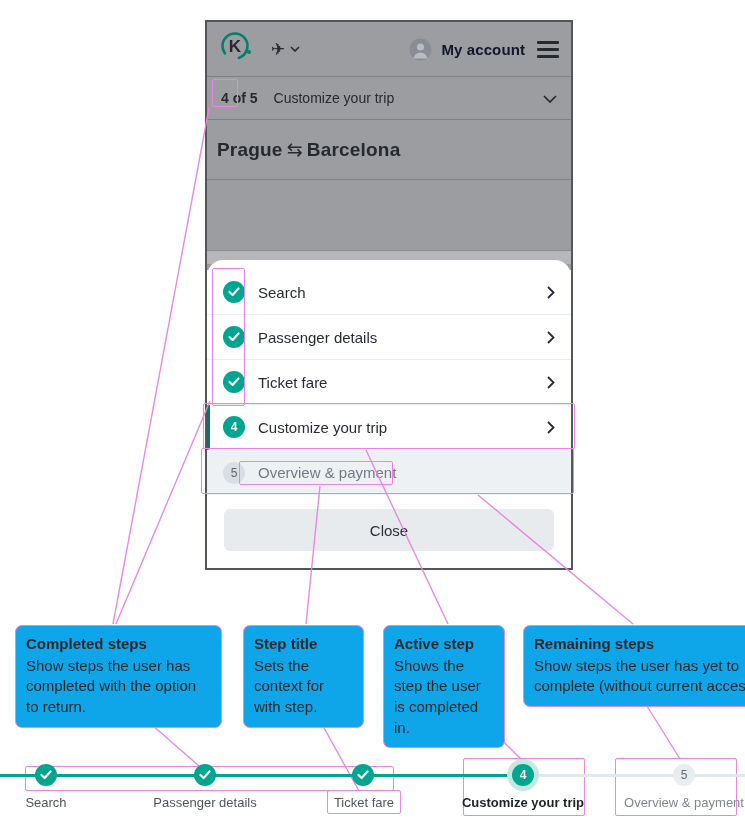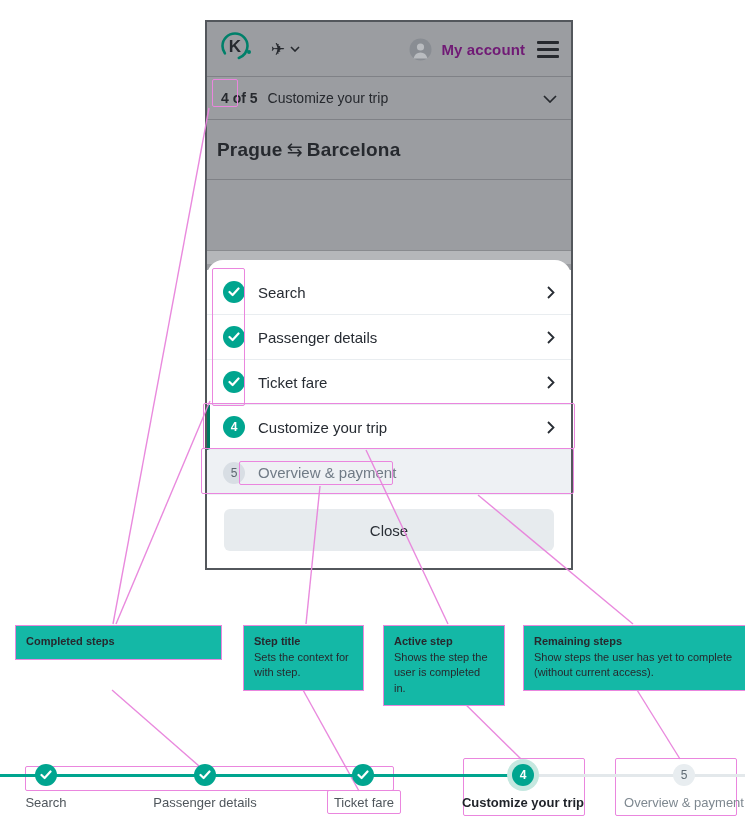--- a/index.html
+++ b/index.html
@@ -12,25 +12,25 @@
            border:2px solid #53575c; background:#9b9da1; overflow:hidden; }
   .ph-header { position:relative; height:55px; display:flex; align-items:center;
                padding:0 12px; border-bottom:1px solid rgba(55,58,63,.28); }
   .logo-wrap { width:38px; height:38px; position:relative; flex:0 0 auto; }
   .logo-wrap svg { display:block; }
   .logo-k { position:absolute; left:0; top:7px; width:32px; text-align:center;
             font-size:17px; font-weight:700; color:#26292e; }
   .plane-sel { display:flex; align-items:center; gap:5px; margin-left:14px; }
   .plane-glyph { font-size:17px; color:#26292e; }
   .hd-right { margin-left:auto; display:flex; align-items:center; gap:9px; }
-  .acct-label { font-size:15px; font-weight:700; color:#701a75; letter-spacing:.1px; }
+  .acct-label { font-size:15px; font-weight:700; color:#0f172a; letter-spacing:.1px; }
   .burger { display:flex; flex-direction:column; gap:4px; margin-left:12px; cursor:pointer; }
   .burger span { width:22px; height:3px; background:#26292e; border-radius:1px; }
 
-  .ph-progress { height:43px; display:flex; align-items:center; gap:10px; padding:0 14px;
+  .ph-progress { height:43px; display:flex; align-items:center; gap:16px; padding:0 14px;
                  border-bottom:1px solid rgba(55,58,63,.28); font-size:14px; }
   .step-counter { font-weight:700; color:#26292e; }
   .prog-title { color:#26292e; }
   .prog-caret { margin-left:auto; }
 
   .ph-trip { height:60px; display:flex; align-items:center; padding:0 10px;
              border-bottom:1px solid rgba(55,58,63,.28); }
   .trip-text { font-size:19px; font-weight:700; color:#26292e; letter-spacing:.2px; }
   .swap { font-weight:400; padding:0 4px; }
 
@@ -55,22 +55,22 @@
   .circ.todo .num { color:#5c666f; font-weight:400; }
   .menu-label { font-size:15px; font-weight:500; color:#272c33; }
   .menu-row.disabled .menu-label { color:#707b86; font-weight:400; }
   .row-chev { margin-left:auto; display:flex; }
   .close-wrap { padding:14px 17px 0; }
   .close-btn { width:100%; height:42px; background:#e7ebee; border:none; border-radius:6px;
                font-family:inherit; font-size:15px; font-weight:500; color:#2a2f36; cursor:pointer; }
 
   
   .hl { position:absolute; border:1.5px solid #ea86de; border-radius:2px; pointer-events:none; }
-  .callout { position:absolute; top:625px; background:#14b8a6; border:1.5px solid #ea86de;
-             border-radius:0; padding:8px 10px 9px; font-size:11px; line-height:1.38;
+  .callout { position:absolute; top:625px; background:#0ea5e9; border:1.5px solid #ea86de;
+             border-radius:7px; padding:8px 10px 9px; font-size:15px; line-height:1.38;
              color:#26292e; }
   .callout .c-title { font-weight:700; margin-bottom:1px; }
   .lines { position:absolute; left:0; top:0; pointer-events:none; }
 
   
   .track { position:absolute; height:3px; top:774px; }
   .track.done { background:#00a58f; }
   .track.todo { background:#e3e8eb; }
   .st-circ { position:absolute; top:764px; width:22px; height:22px; border-radius:50%;
              display:flex; align-items:center; justify-content:center; }
@@ -225,20 +225,21 @@
       <line x1="366" y1="450" x2="448" y2="624"></line>
       <line x1="478" y1="495" x2="633" y2="624"></line>
       <line x1="303" y1="690" x2="359" y2="791"></line>
       <line x1="451" y1="690" x2="521" y2="759"></line>
       <line x1="637" y1="690" x2="680" y2="759"></line>
     </g>
   </svg>
 
   <div class="callout" style="left:15px;  width:207px;">
     <div class="c-title">Completed steps</div>
+    <div class="c-body">Show steps the user has completed with the option to return.</div>
   </div>
   <div class="callout" style="left:243px; width:121px;">
     <div class="c-title">Step title</div>
     <div class="c-body">Sets the context for with step.</div>
   </div>
   <div class="callout" style="left:383px; width:122px;">
     <div class="c-title">Active step</div>
     <div class="c-body">Shows the step the user is completed in.</div>
   </div>
   <div class="callout" style="left:523px; width:253px;">

